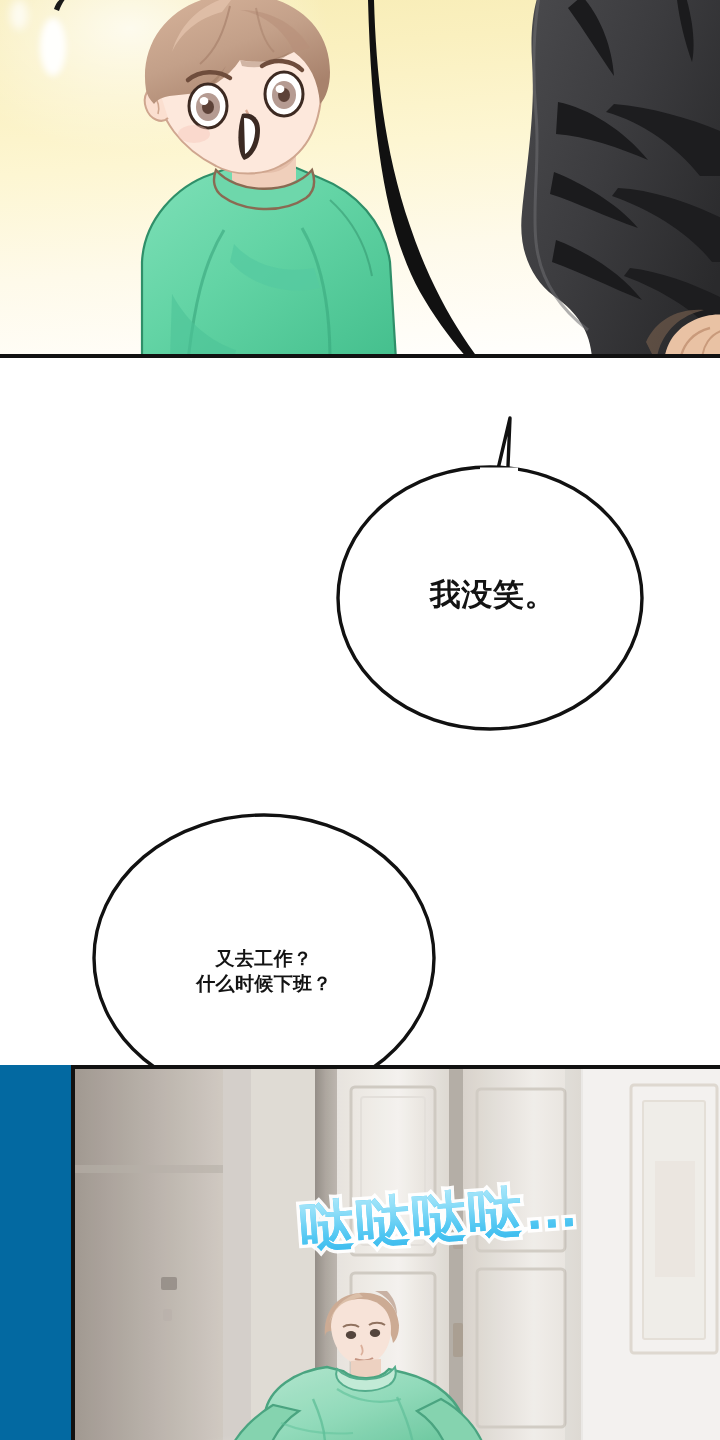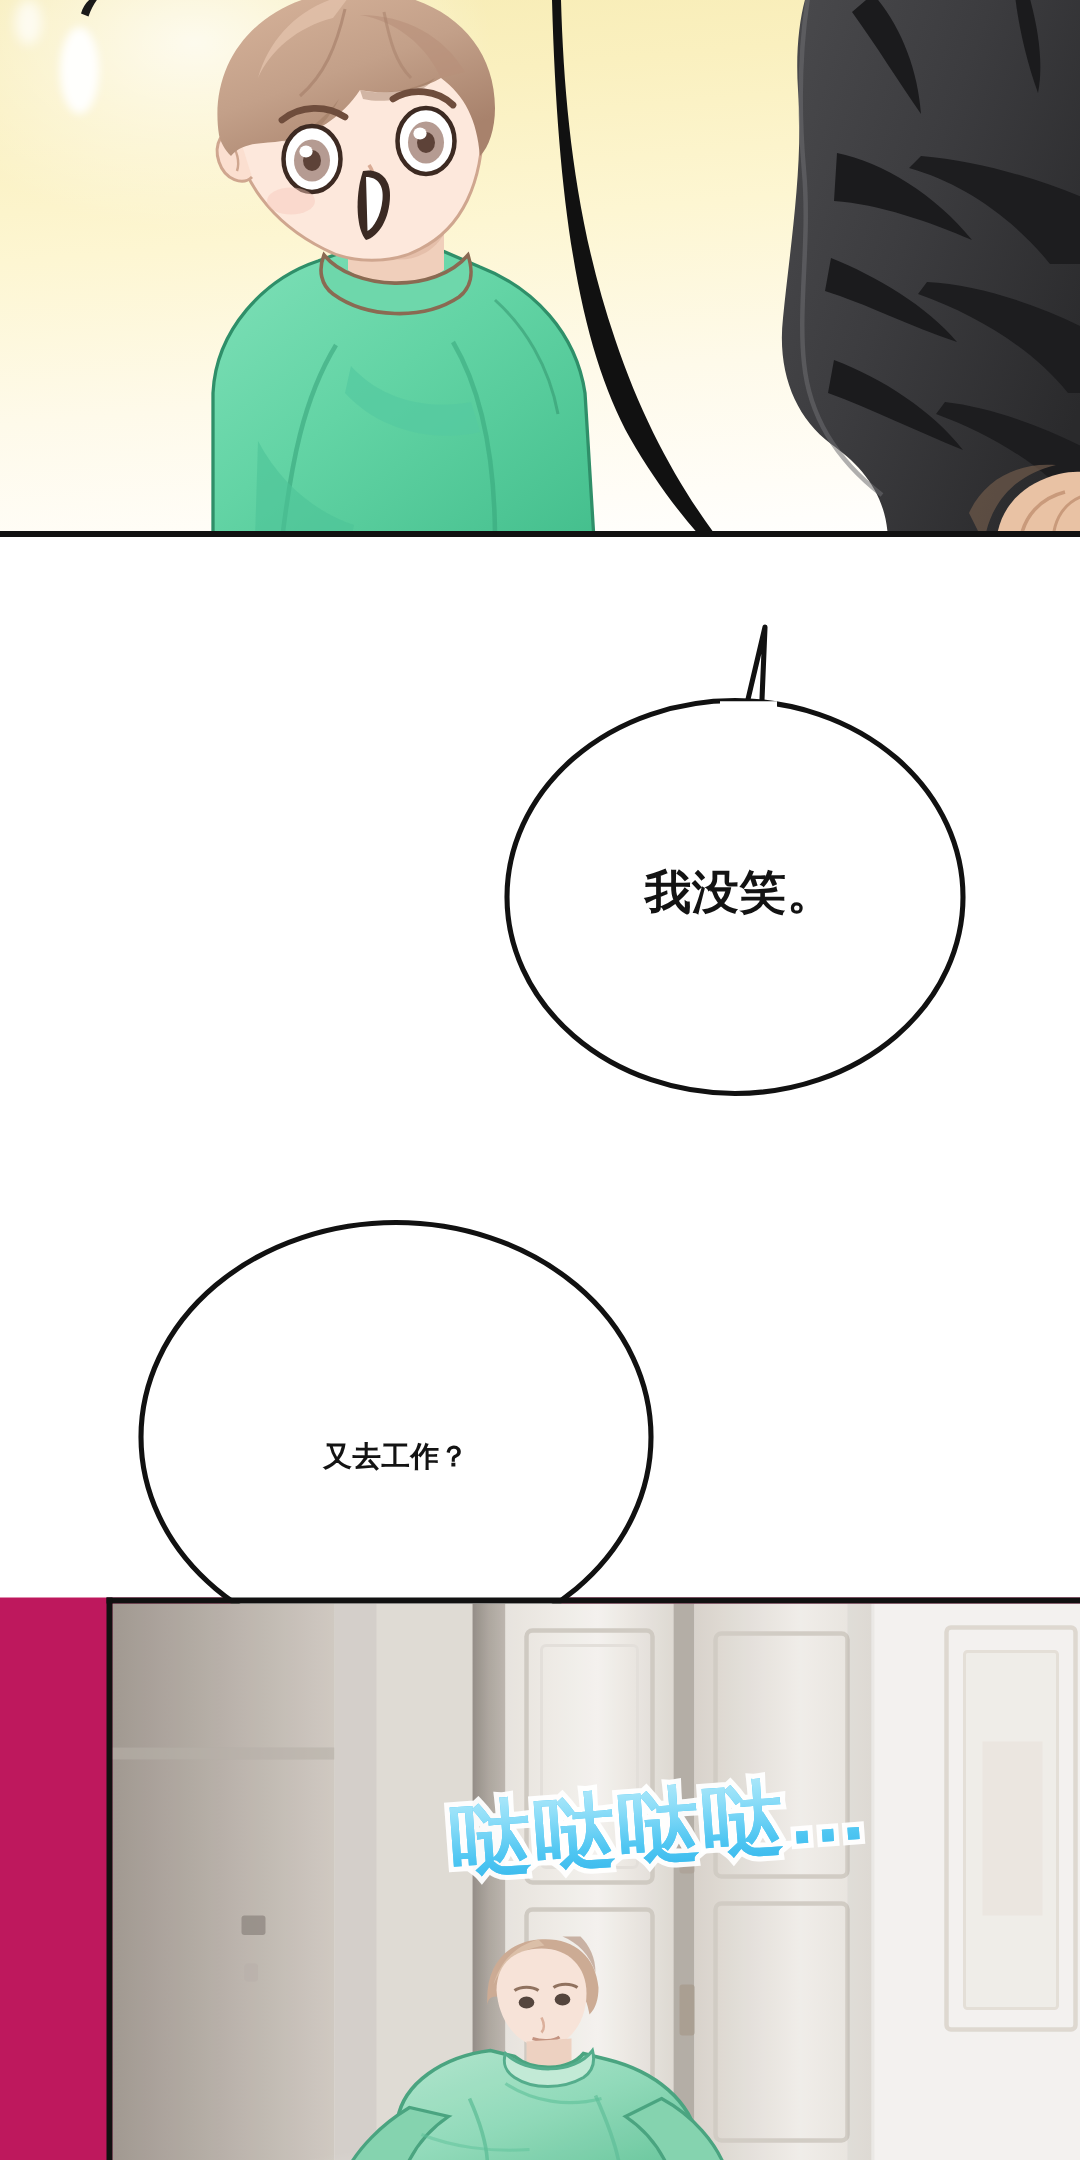--- a/index.html
+++ b/index.html
@@ -1,21 +1,21 @@
 <!DOCTYPE html>
 <html><head>
 <meta charset="utf-8">
 <title>Webtoon Panel</title>
 <style>
   html,body{margin:0;padding:0;background:#ffffff;}
   body{
     width:720px;height:1440px;position:relative;overflow:hidden;
     font-family:"Liberation Sans","DejaVu Sans",sans-serif;
   }
-  .page{position:absolute;left:0;top:0;width:720px;height:1440px;background:#be185d;overflow:hidden;}
+  .page{position:absolute;left:0;top:0;width:720px;height:1440px;background:#0369a1;overflow:hidden;}
 
   
   .panel-top{
     position:absolute;left:0;top:0;width:720px;height:358px;overflow:hidden;
     background:
       radial-gradient(ellipse 320px 200px at 18% 8%, rgba(255,255,255,.75) 0%, rgba(255,255,255,0) 62%),
       linear-gradient(175deg,#f7ecb4 0%,#faf0bf 18%,#fdf6d2 42%,#fefaea 68%,#fffdf7 88%,#ffffff 100%);
     border-bottom:4px solid #111;
     box-sizing:border-box;
   }
@@ -214,20 +214,21 @@
   </div>
 
   <div class="bubble" id="bubble-2">
     <svg width="352" height="302" viewBox="0 0 352 302">
       <ellipse cx="176" cy="146" rx="170" ry="143" fill="#ffffff" stroke="#111111" stroke-width="3.4"></ellipse>
       <path d="M166 272 L182 300 L196 266 Z" fill="#ffffff" stroke="#111111" stroke-width="3.4" stroke-linejoin="round"></path>
       <path d="M168 268 L196 262" stroke="#ffffff" stroke-width="6"></path>
     </svg>
     <div class="btext">
       <span class="ln">又去工作？</span>
+      <span class="ln">什么时候下班？</span>
     </div>
   </div>
 
   <div class="panel-bottom">
     <div class="pb-inner">
       <svg width="649" height="375" viewBox="0 0 649 375" preserveAspectRatio="none">
         <defs>
           <linearGradient id="wallL" x1="0" y1="0" x2="1" y2="0">
             <stop offset="0%" stop-color="#9c938b"></stop>
             <stop offset="100%" stop-color="#cdc6be"></stop>

